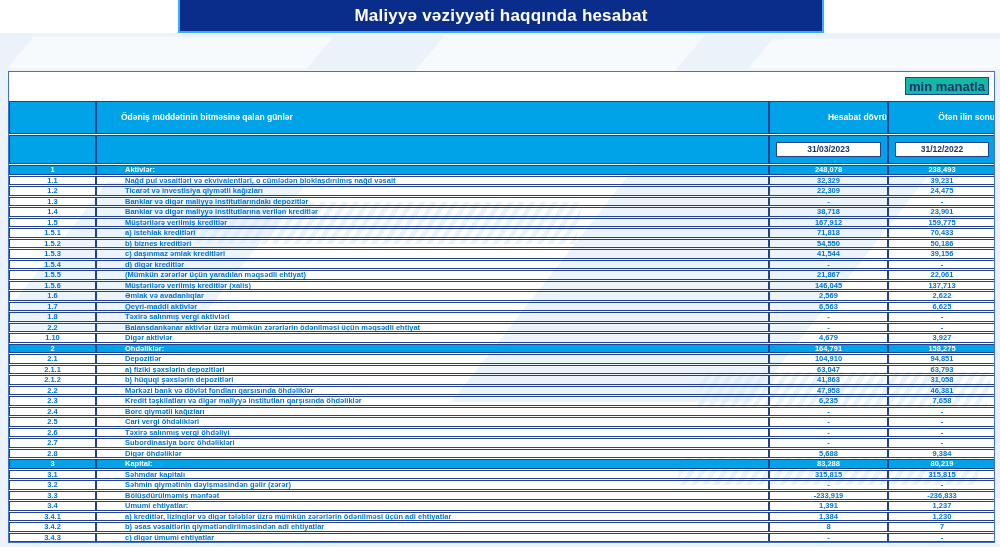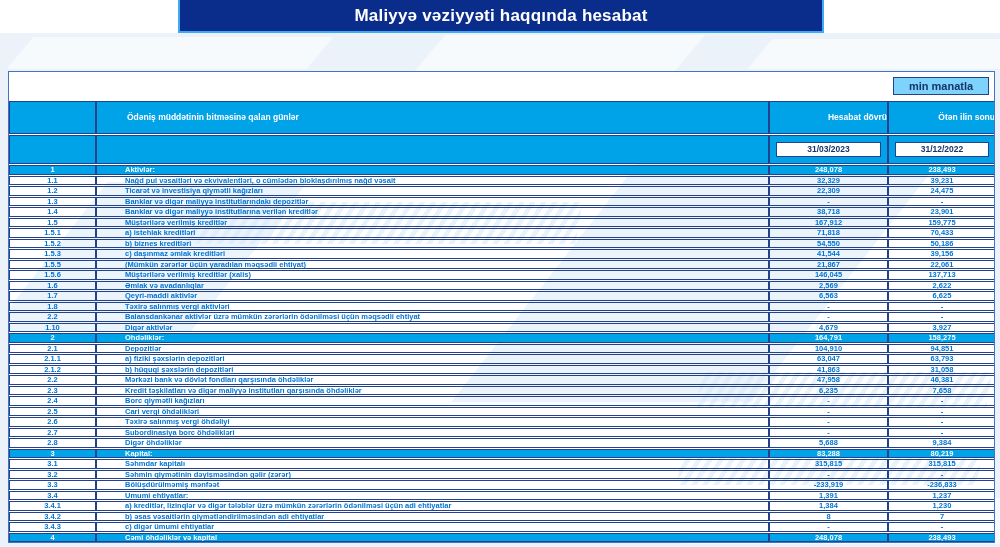--- a/index.html
+++ b/index.html
@@ -47,43 +47,43 @@
   
   .panel{
     position:absolute;left:8px;top:71px;width:987px;height:472px;
     background:#fff;border:1px solid var(--panel-border);
     z-index:2;overflow:hidden;
   }
   .unit-band{
     position:relative;height:28px;width:100%;
   }
   .unit-box{
-    position:absolute;right:5px;top:5px;width:96px;height:18px;
-    background:#7dd3fc;border:1px solid var(--cell-border);
+    position:absolute;right:5px;top:5px;width:84px;height:18px;
+    background:#14b8a6;border:1px solid var(--cell-border);
     display:flex;align-items:center;justify-content:center;
-    color:var(--text-navy);font-size:11px;font-weight:700;
+    color:var(--text-navy);font-size:13px;font-weight:700;
   }
   
   table{
     position:relative;z-index:1;
     border-collapse:separate;border-spacing:0 1px;
     table-layout:fixed;width:987px;margin:0 auto;
   }
   col.c1{width:87px;} col.c2{width:673px;} col.c3{width:119px;} col.c4{width:108px;}
   td,th{
     border:1px solid var(--cell-border);
     font-size:7.5px;font-weight:700;line-height:1;
     overflow:hidden;white-space:nowrap;
     padding:0;
   }
   thead .hrow1 th{
     height:33px;background:var(--accent-blue);color:#fff;
     font-size:8.5px;text-align:right;vertical-align:middle;
   }
-  thead .hrow1 th.h-desc{text-align:left;padding-left:30px;}
+  thead .hrow1 th.h-desc{text-align:left;padding-left:24px;}
   thead .hrow2 td{height:19px;background:var(--accent-blue);vertical-align:middle;}
   .date-box{
     margin:6px;height:15px;background:#fff;border:1px solid var(--cell-border);
     display:flex;align-items:center;justify-content:center;
     color:var(--text-navy);font-size:8.5px;font-weight:700;
   }
   tbody td{height:7.4px;vertical-align:middle;color:var(--text-blue);background:transparent;}
   tbody td.c-num{text-align:center;}
   tbody td.c-desc{text-align:left;padding-left:28px;}
   tbody td.c-val{text-align:center;}
@@ -190,20 +190,26 @@
           <td class="c-val">54,550</td>
           <td class="c-val">50,186</td>
         </tr>
         <tr>
           <td class="c-num">1.5.3</td>
           <td class="c-desc">c) daşınmaz əmlak kreditləri</td>
           <td class="c-val">41,544</td>
           <td class="c-val">39,156</td>
         </tr>
         <tr>
+          <td class="c-num">1.5.4</td>
+          <td class="c-desc">d) digər kreditlər</td>
+          <td class="c-val">-</td>
+          <td class="c-val">-</td>
+        </tr>
+        <tr>
           <td class="c-num">1.5.5</td>
           <td class="c-desc">(Mümkün zərərlər üçün yaradılan məqsədli ehtiyat)</td>
           <td class="c-val">21,867</td>
           <td class="c-val">22,061</td>
         </tr>
         <tr>
           <td class="c-num">1.5.6</td>
           <td class="c-desc">Müştərilərə verilmiş kreditlər (xalis)</td>
           <td class="c-val">146,045</td>
           <td class="c-val">137,713</td>

